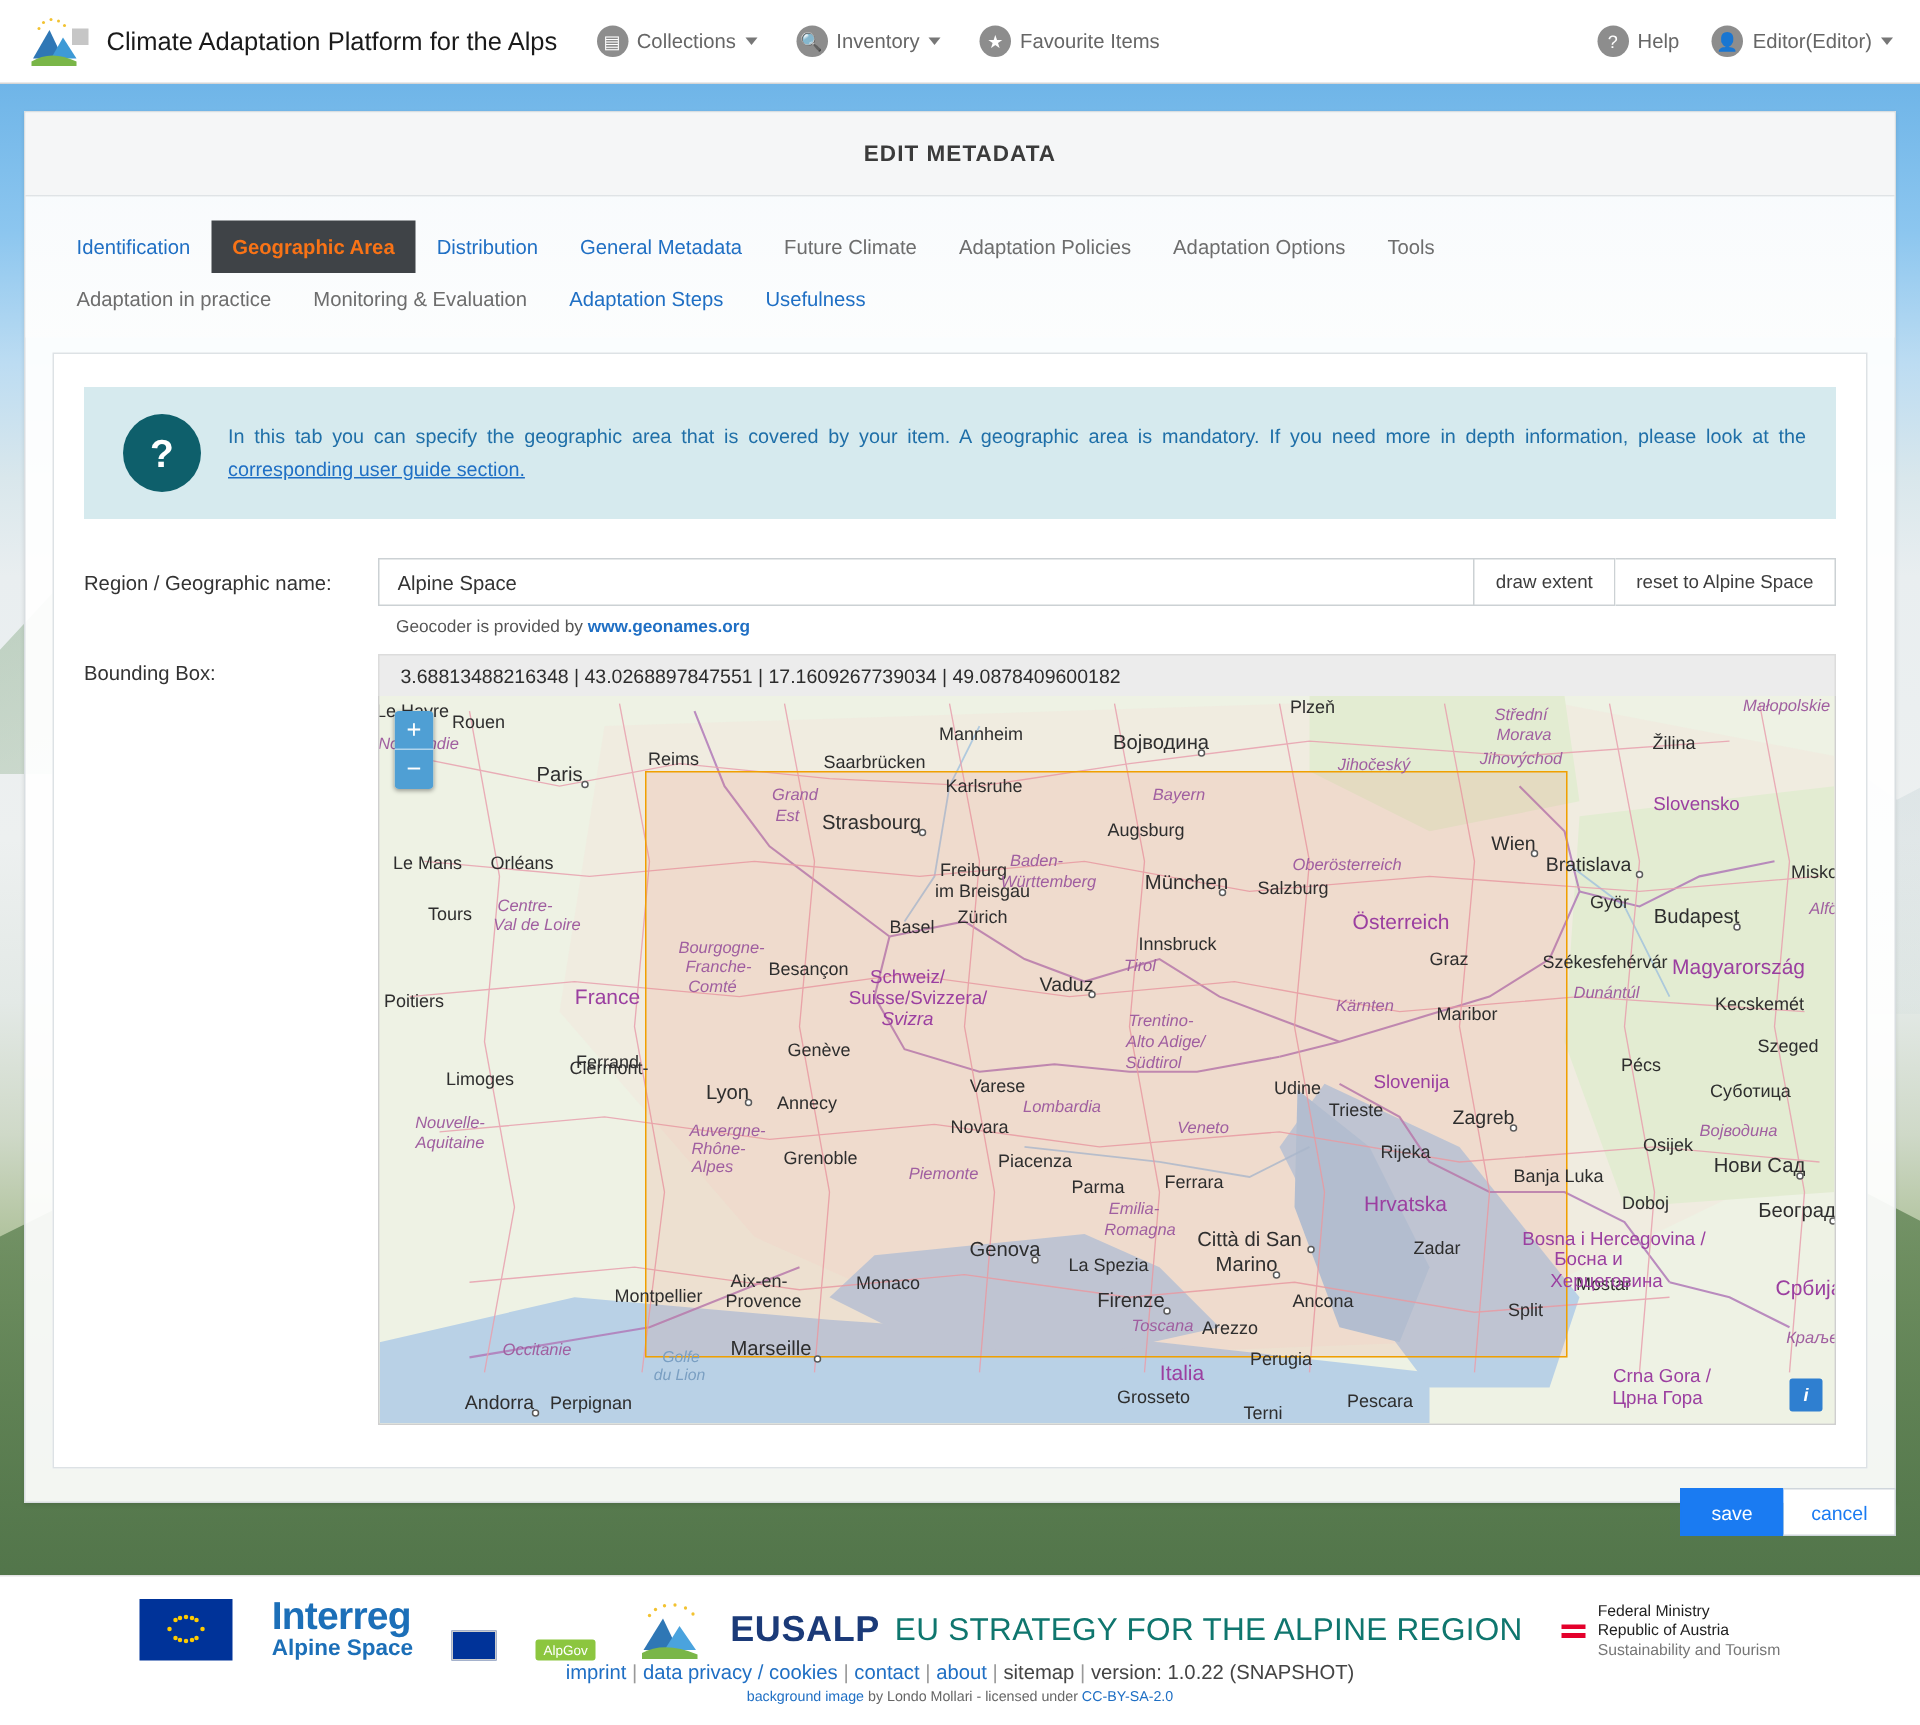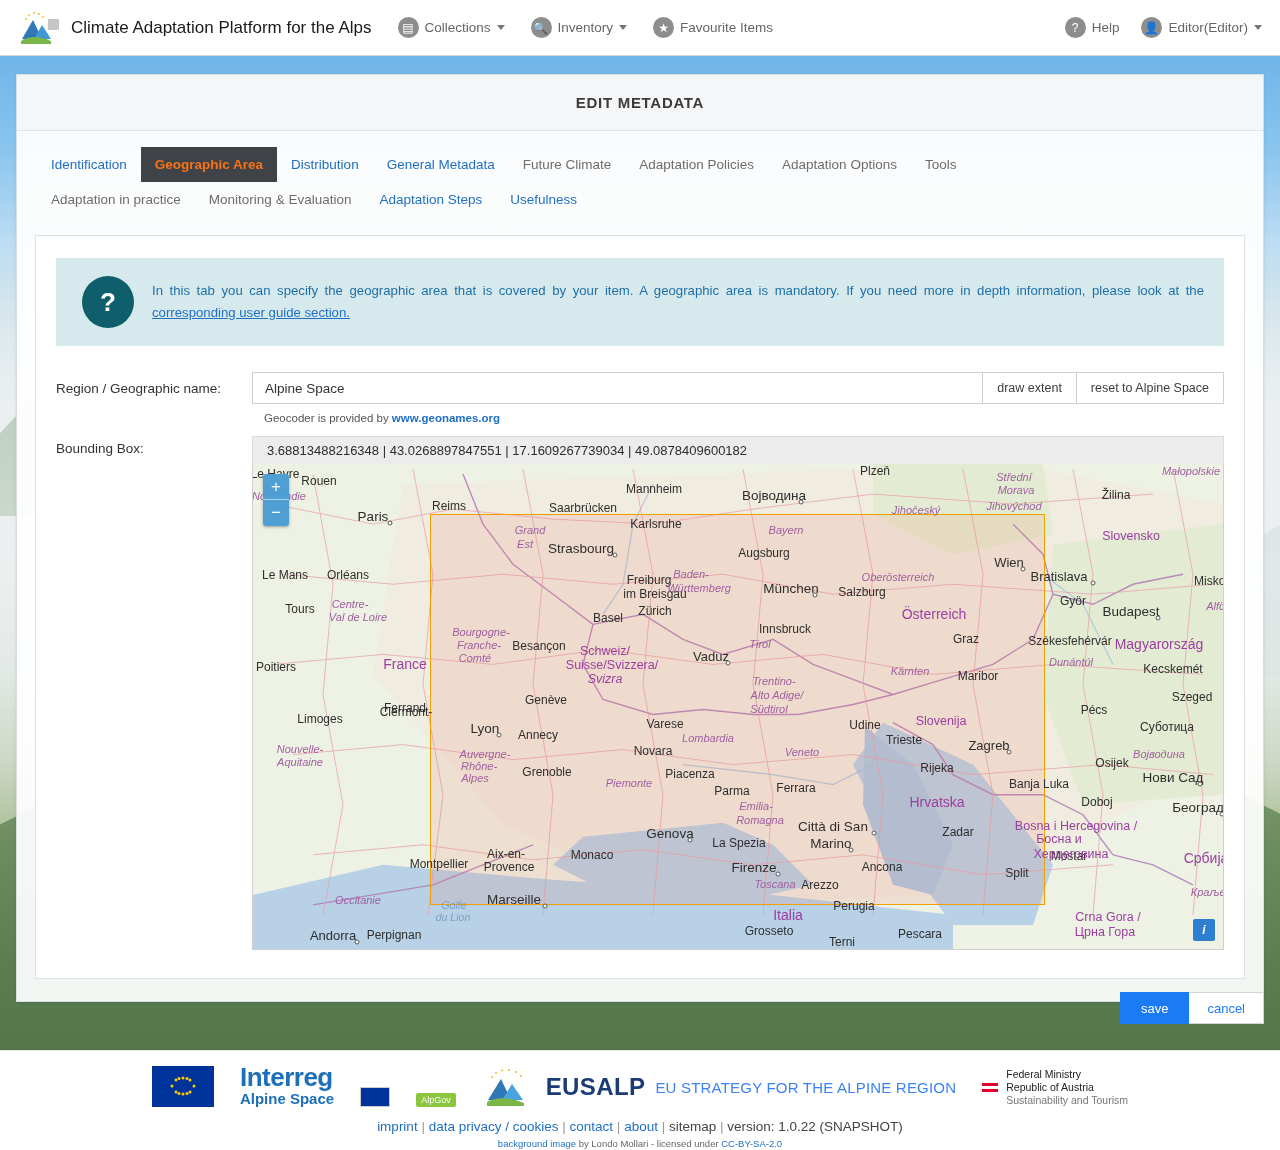--- a/index.html
+++ b/index.html
@@ -199,27 +199,27 @@
     display:flex;align-items:center;justify-content:center;
   }
   #interreg{ line-height:1.05; }
   #interreg-main{ color:#1c6fb8; font-size:26px; font-weight:bold; letter-spacing:-0.5px; }
   #interreg-sub{ color:#1c6fb8; font-size:15px; font-weight:bold; }
   .mini-flag{ width:30px;height:20px;background:#003399;border:1px solid #ccc; }
   #alpgov{ background:#8cc63f;color:#fff;font-size:9px;padding:2px 5px;border-radius:2px; }
   #eusalp-wrap{ display:flex; align-items:center; gap:10px; }
   #eusalp-logo{ width:54px;height:40px;position:relative; }
   #eusalp-name{ color:#1b3a78; font-size:24px; font-weight:bold; letter-spacing:.4px; }
-  #eusalp-tag{ color:#3b82f6; font-size:15px; letter-spacing:.2px; }
+  #eusalp-tag{ color:#0f766e; font-size:21px; letter-spacing:.2px; }
   #ministry{ display:flex; align-items:center; gap:8px; }
   #ministry-bar{ width:16px;height:9px;background:linear-gradient(to bottom,#e4002b 33%,#fff 33%,#fff 66%,#e4002b 66%); }
   #ministry-text{ line-height:1.25; font-size:10.5px; color:#222; }
   #ministry-text .sub{ color:#777; }
 
-  #footer-links{ margin-top:12px; font-size:13.5px; color:#444; }
+  #footer-links{ margin-top:0; font-size:13.5px; color:#444; }
   #footer-links a{ color:#1f6fc4; text-decoration:none; cursor:pointer; }
   #footer-links .sep{ color:#999; }
   #footer-credit{ margin-top:4px; font-size:9.5px; color:#666; }
   #footer-credit a{ color:#1f6fc4; text-decoration:none; }
   .bi{ color:#1f6fc4; }
 </style>
 </head>
 <body>
 
 <div id="bg-photo">

